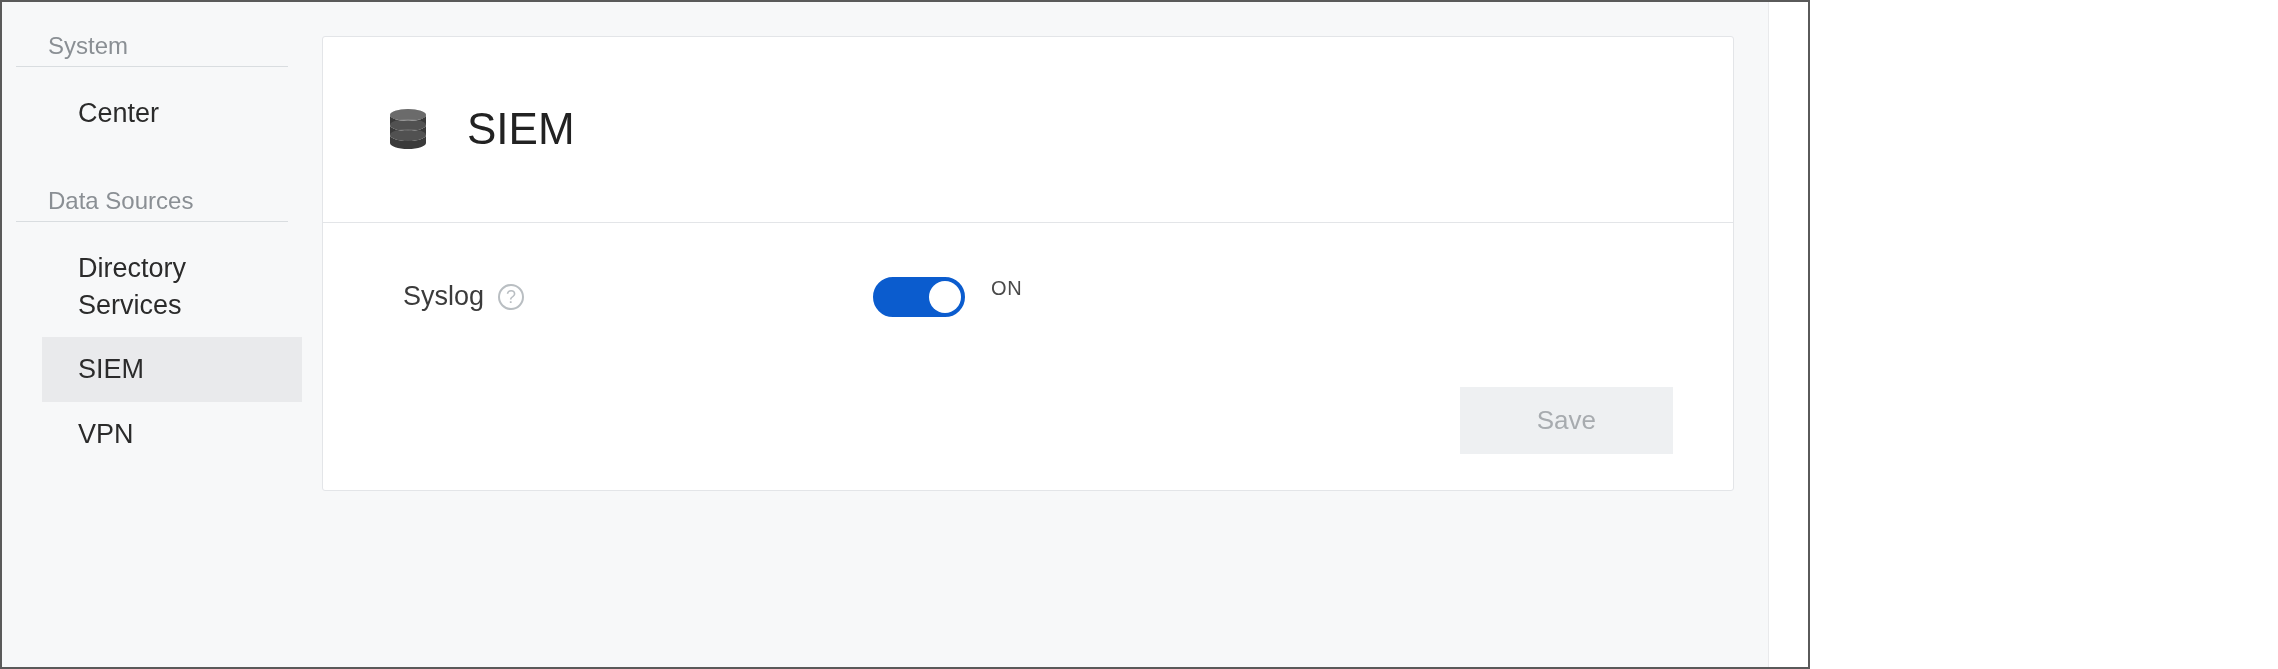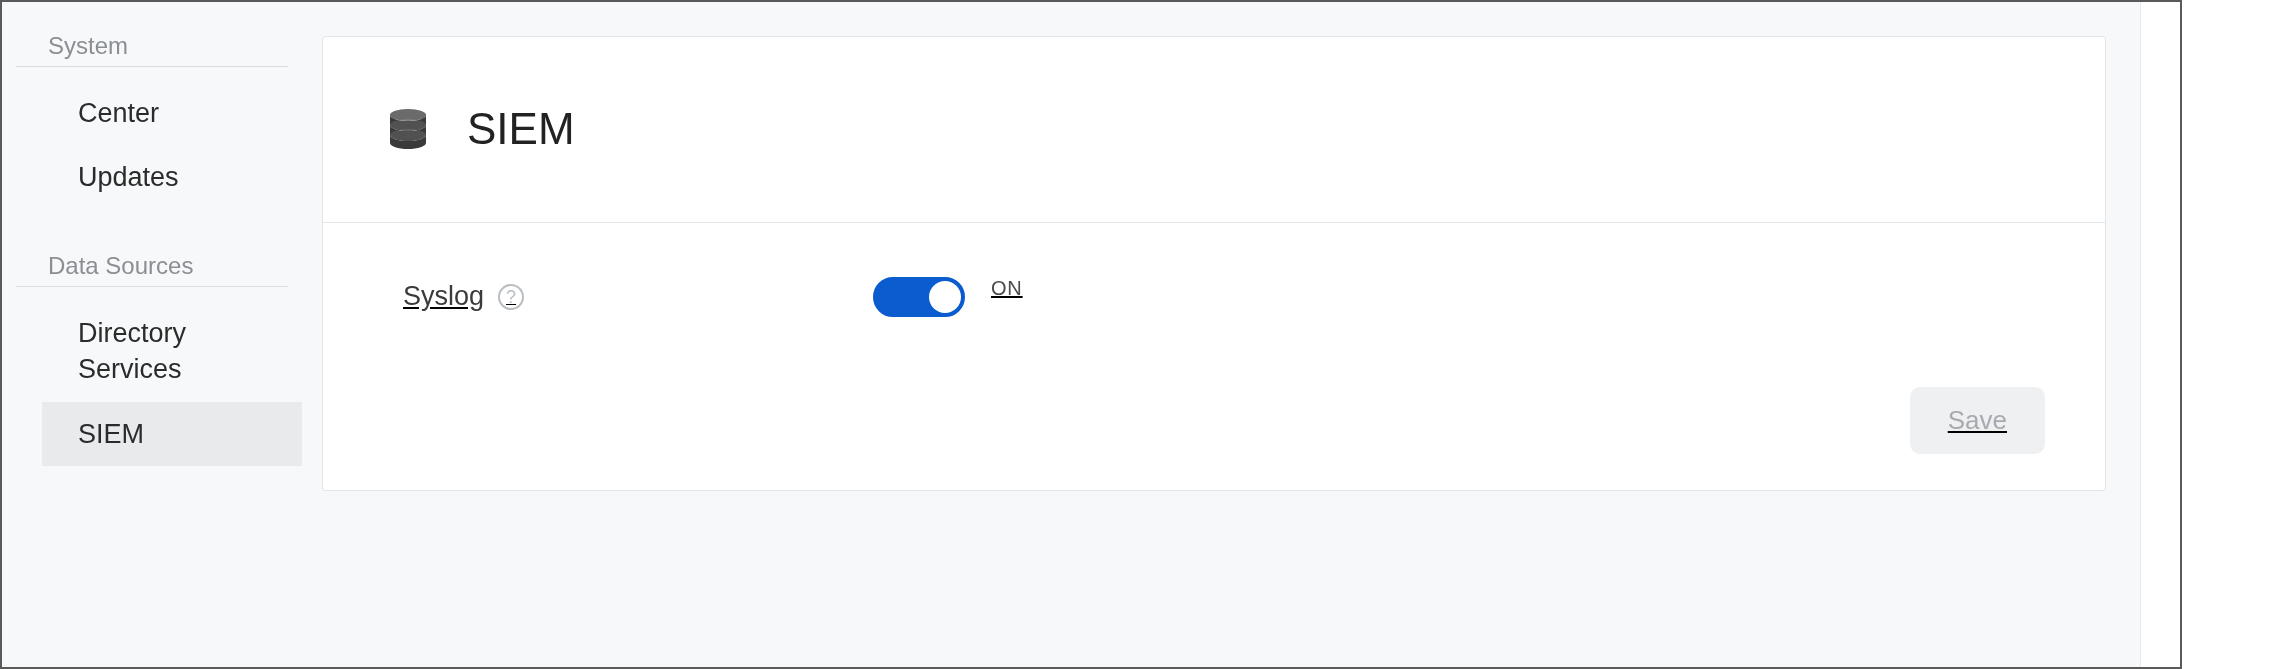--- a/index.html
+++ b/index.html
@@ -3,21 +3,21 @@
 <meta charset="utf-8">
 <style>
   * { box-sizing: border-box; }
   html, body {
     margin: 0;
     padding: 0;
     font-family: "Segoe UI", -apple-system, "Helvetica Neue", Arial, sans-serif;
     background: #ffffff;
   }
   .viewport {
-    width: 2182px;
+    width: 1810px;
     height: 669px;
     border: 2px solid #5a5a5a;
     background: #f7f8f9;
     display: flex;
     overflow: hidden;
   }
   
   .sidebar {
     width: 300px;
     flex: 0 0 300px;
@@ -63,21 +63,20 @@
   .panel-header .icon-slot { width: 50px; height: 50px; display:flex; align-items:center; justify-content:center; }
   .panel-title {
     font-size: 44px;
     font-weight: 400;
     color: #222;
   }
   .panel-body {
     padding: 54px 60px 36px 80px;
     position: relative;
     min-height: 260px;
-    text-decoration: underline;
   }
   .row-setting {
     display: flex;
     align-items: center;
   }
   .setting-label-wrap {
     display: flex;
     align-items: center;
     gap: 14px;
     width: 470px;
@@ -124,48 +123,48 @@
   .save-row {
     display: flex;
     justify-content: flex-end;
     padding-top: 70px;
   }
   .save-btn {
     background: #eef0f2;
     color: #a7abaf;
     font-size: 26px;
     border: none;
-    padding: 18px 38px;
-    border-radius: 10px;
+    padding: 18px 77px;
+    border-radius: 0;
     cursor: default;
   }
   
   .right-gutter {
     flex: 0 0 40px;
     background: #ffffff;
     border-left: 1px solid #e9eaec;
   }
 </style>
 </head>
 <body>
 
 <div class="viewport">
 
   <nav class="sidebar">
 
     <div class="side-group">
       <div class="side-group-label">System</div>
       <div class="side-item">Center</div>
-      <div class="side-item">Updates</div>
     </div>
 
     <div class="side-group">
       <div class="side-group-label">Data Sources</div>
       <div class="side-item">Directory Services</div>
       <div class="side-item active">SIEM</div>
+      <div class="side-item">VPN</div>
     </div>
 
   </nav>
 
   <main class="main">
     <section class="panel">
 
       <header class="panel-header">
         <span class="icon-slot">
           <svg viewBox="0 0 48 48" width="48" height="48">

